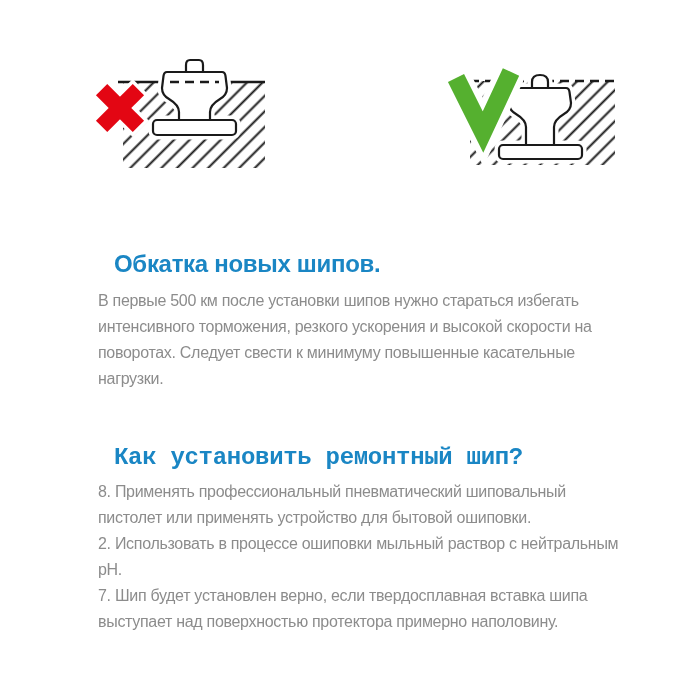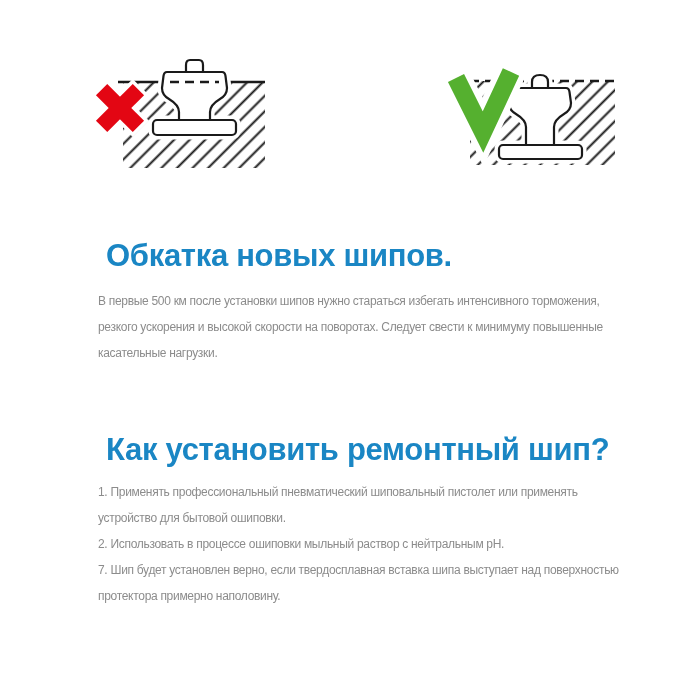--- a/index.html
+++ b/index.html
@@ -4,28 +4,28 @@
 <style>
   html,body{margin:0;padding:0;background:#ffffff;}
   .canvas{
     position:relative;width:700px;height:700px;background:#ffffff;overflow:hidden;
     font-family:"Liberation Sans","DejaVu Sans",sans-serif;
   }
   .figure{position:absolute;width:200px;height:125px;}
   .figure-left{left:85px;top:50px;}
   .figure-right{left:445px;top:50px;}
   .heading{
-    position:absolute;left:98px;margin:8px;width:540px;
-    color:#1a86c4;font-size:31px;font-weight:700;letter-spacing:-0.3px;line-height:28px;
+    position:absolute;left:98px;margin:16px;width:540px;
+    color:#1a86c4;font-size:24px;font-weight:700;letter-spacing:-0.3px;line-height:28px;
   }
   .heading-1{top:234px;}
-  .heading-2{top:428px;}
+  .heading-2{top:428px;font-family:Liberation Mono, monospace;}
   .bodytext{
     position:absolute;left:98px;margin:0;width:527px;
-    color:#8c8c8c;font-size:12px;line-height:26px;letter-spacing:-0.3px;
+    color:#8c8c8c;font-size:16px;line-height:26px;letter-spacing:-0.3px;
   }
   .paragraph-1{top:288px;}
   .steps{top:479px;}
   .step{margin:0;padding:0;}
 </style>
 </head>
 <body>
 
 <div class="canvas">
 
@@ -87,18 +87,18 @@
         <polyline points="11,28 38,82 66,22" fill="none" stroke="#55b02f" stroke-width="18"></polyline>
       </g>
     </svg>
   </div>
 
   <h2 class="heading heading-1">Обкатка новых шипов.</h2>
   <p class="bodytext paragraph-1">В первые 500 км после установки шипов нужно стараться избегать интенсивного торможения, резкого ускорения и высокой скорости на поворотах. Следует свести к минимуму повышенные касательные нагрузки.</p>
 
   <h2 class="heading heading-2">Как установить ремонтный шип?</h2>
   <div class="bodytext steps">
-    <p class="step">1. Применять профессиональный пневматический шиповальный пистолет или применять устройство для бытовой ошиповки.</p>
+    <p class="step">8. Применять профессиональный пневматический шиповальный пистолет или применять устройство для бытовой ошиповки.</p>
     <p class="step">2. Использовать в процессе ошиповки мыльный раствор с нейтральным pH.</p>
     <p class="step">7. Шип будет установлен верно, если твердосплавная вставка шипа выступает над поверхностью протектора примерно наполовину.</p>
   </div>
 
 </div>
 
 </body></html>

